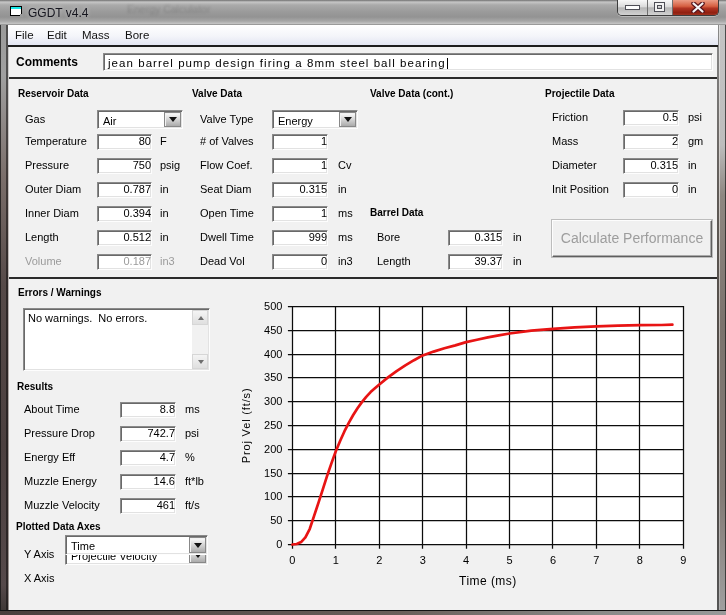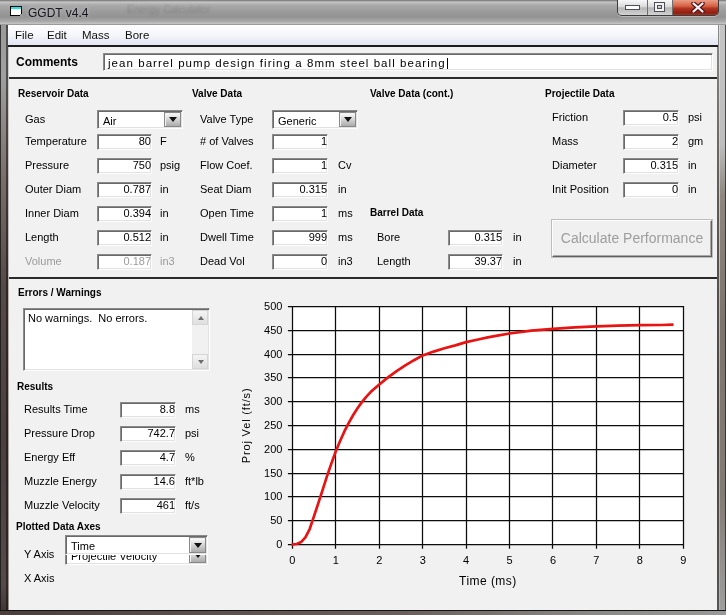--- a/index.html
+++ b/index.html
@@ -96,21 +96,21 @@
 <div class="tb" style="left:97px;top:206px;width:55px;height:15.5px;color:#000;line-height:12.5px">0.394</div>
 <div class="lbl" style="left:160px;top:208px">in</div>
 <div class="lbl" style="left:25px;top:232px">Length</div>
 <div class="tb" style="left:97px;top:230px;width:55px;height:15.5px;color:#000;line-height:12.5px">0.512</div>
 <div class="lbl" style="left:160px;top:232px">in</div>
 <div class="glbl" style="left:25px;top:256px">Volume</div>
 <div class="tb" style="left:97px;top:254px;width:55px;height:15.5px;color:#9b9b9b;line-height:12.5px">0.187</div>
 <div class="glbl" style="left:160px;top:256px">in3</div>
 <div class="lbl" style="left:200px;top:114px">Valve Type</div>
 <div class="combo" style="left:272px;top:110px;width:86px;height:18.5px">
-    <div class="ctext">Generic</div>
+    <div class="ctext">Energy</div>
     <div class="cbtn">
       <div class="carr"></div>
     </div>
   </div>
 <div class="lbl" style="left:200px;top:136px"># of Valves</div>
 <div class="tb" style="left:272px;top:134px;width:56px;height:15.5px;color:#000;line-height:12.5px">1</div>
 <div class="lbl" style="left:200px;top:160px">Flow Coef.</div>
 <div class="tb" style="left:272px;top:158px;width:56px;height:15.5px;color:#000;line-height:12.5px">1</div>
 <div class="lbl" style="left:338px;top:160px">Cv</div>
 <div class="lbl" style="left:200px;top:184px">Seat Diam</div>
@@ -153,21 +153,21 @@
 <div class="abs" style="right:1px;top:1px;bottom:1px;width:16px;background:#f1f1f1">
 <div class="abs" style="left:0;top:0;width:16px;height:15px;background:linear-gradient(#f4f4f4,#dfdfdf);border:1px solid #d6d6d6;box-sizing:border-box">
 <div class="abs" style="left:4.5px;top:5px;width:0;height:0;border-left:3.5px solid transparent;border-right:3.5px solid transparent;border-bottom:4.5px solid #6e6e6e"></div>
       </div>
 <div class="abs" style="left:0;bottom:0;width:16px;height:15px;background:linear-gradient(#f4f4f4,#dfdfdf);border:1px solid #d6d6d6;box-sizing:border-box">
 <div class="abs" style="left:4.5px;top:5px;width:0;height:0;border-left:3.5px solid transparent;border-right:3.5px solid transparent;border-top:4.5px solid #6e6e6e"></div>
       </div>
 </div>
   </div>
 <div class="hdr" style="left:17px;top:381px">Results</div>
-<div class="lbl" style="left:24px;top:404px">Results Time</div>
+<div class="lbl" style="left:24px;top:404px">About Time</div>
 <div class="tb" style="left:120px;top:402px;width:56px;height:15.5px;color:#000;line-height:12.5px">8.8</div>
 <div class="lbl" style="left:185px;top:404px">ms</div>
 <div class="lbl" style="left:24px;top:428px">Pressure Drop</div>
 <div class="tb" style="left:120px;top:426px;width:56px;height:15.5px;color:#000;line-height:12.5px">742.7</div>
 <div class="lbl" style="left:185px;top:428px">psi</div>
 <div class="lbl" style="left:24px;top:452px">Energy Eff</div>
 <div class="tb" style="left:120px;top:450px;width:56px;height:15.5px;color:#000;line-height:12.5px">4.7</div>
 <div class="lbl" style="left:185px;top:452px">%</div>
 <div class="lbl" style="left:24px;top:476px">Muzzle Energy</div>
 <div class="tb" style="left:120px;top:474px;width:56px;height:15.5px;color:#000;line-height:12.5px">14.6</div>

